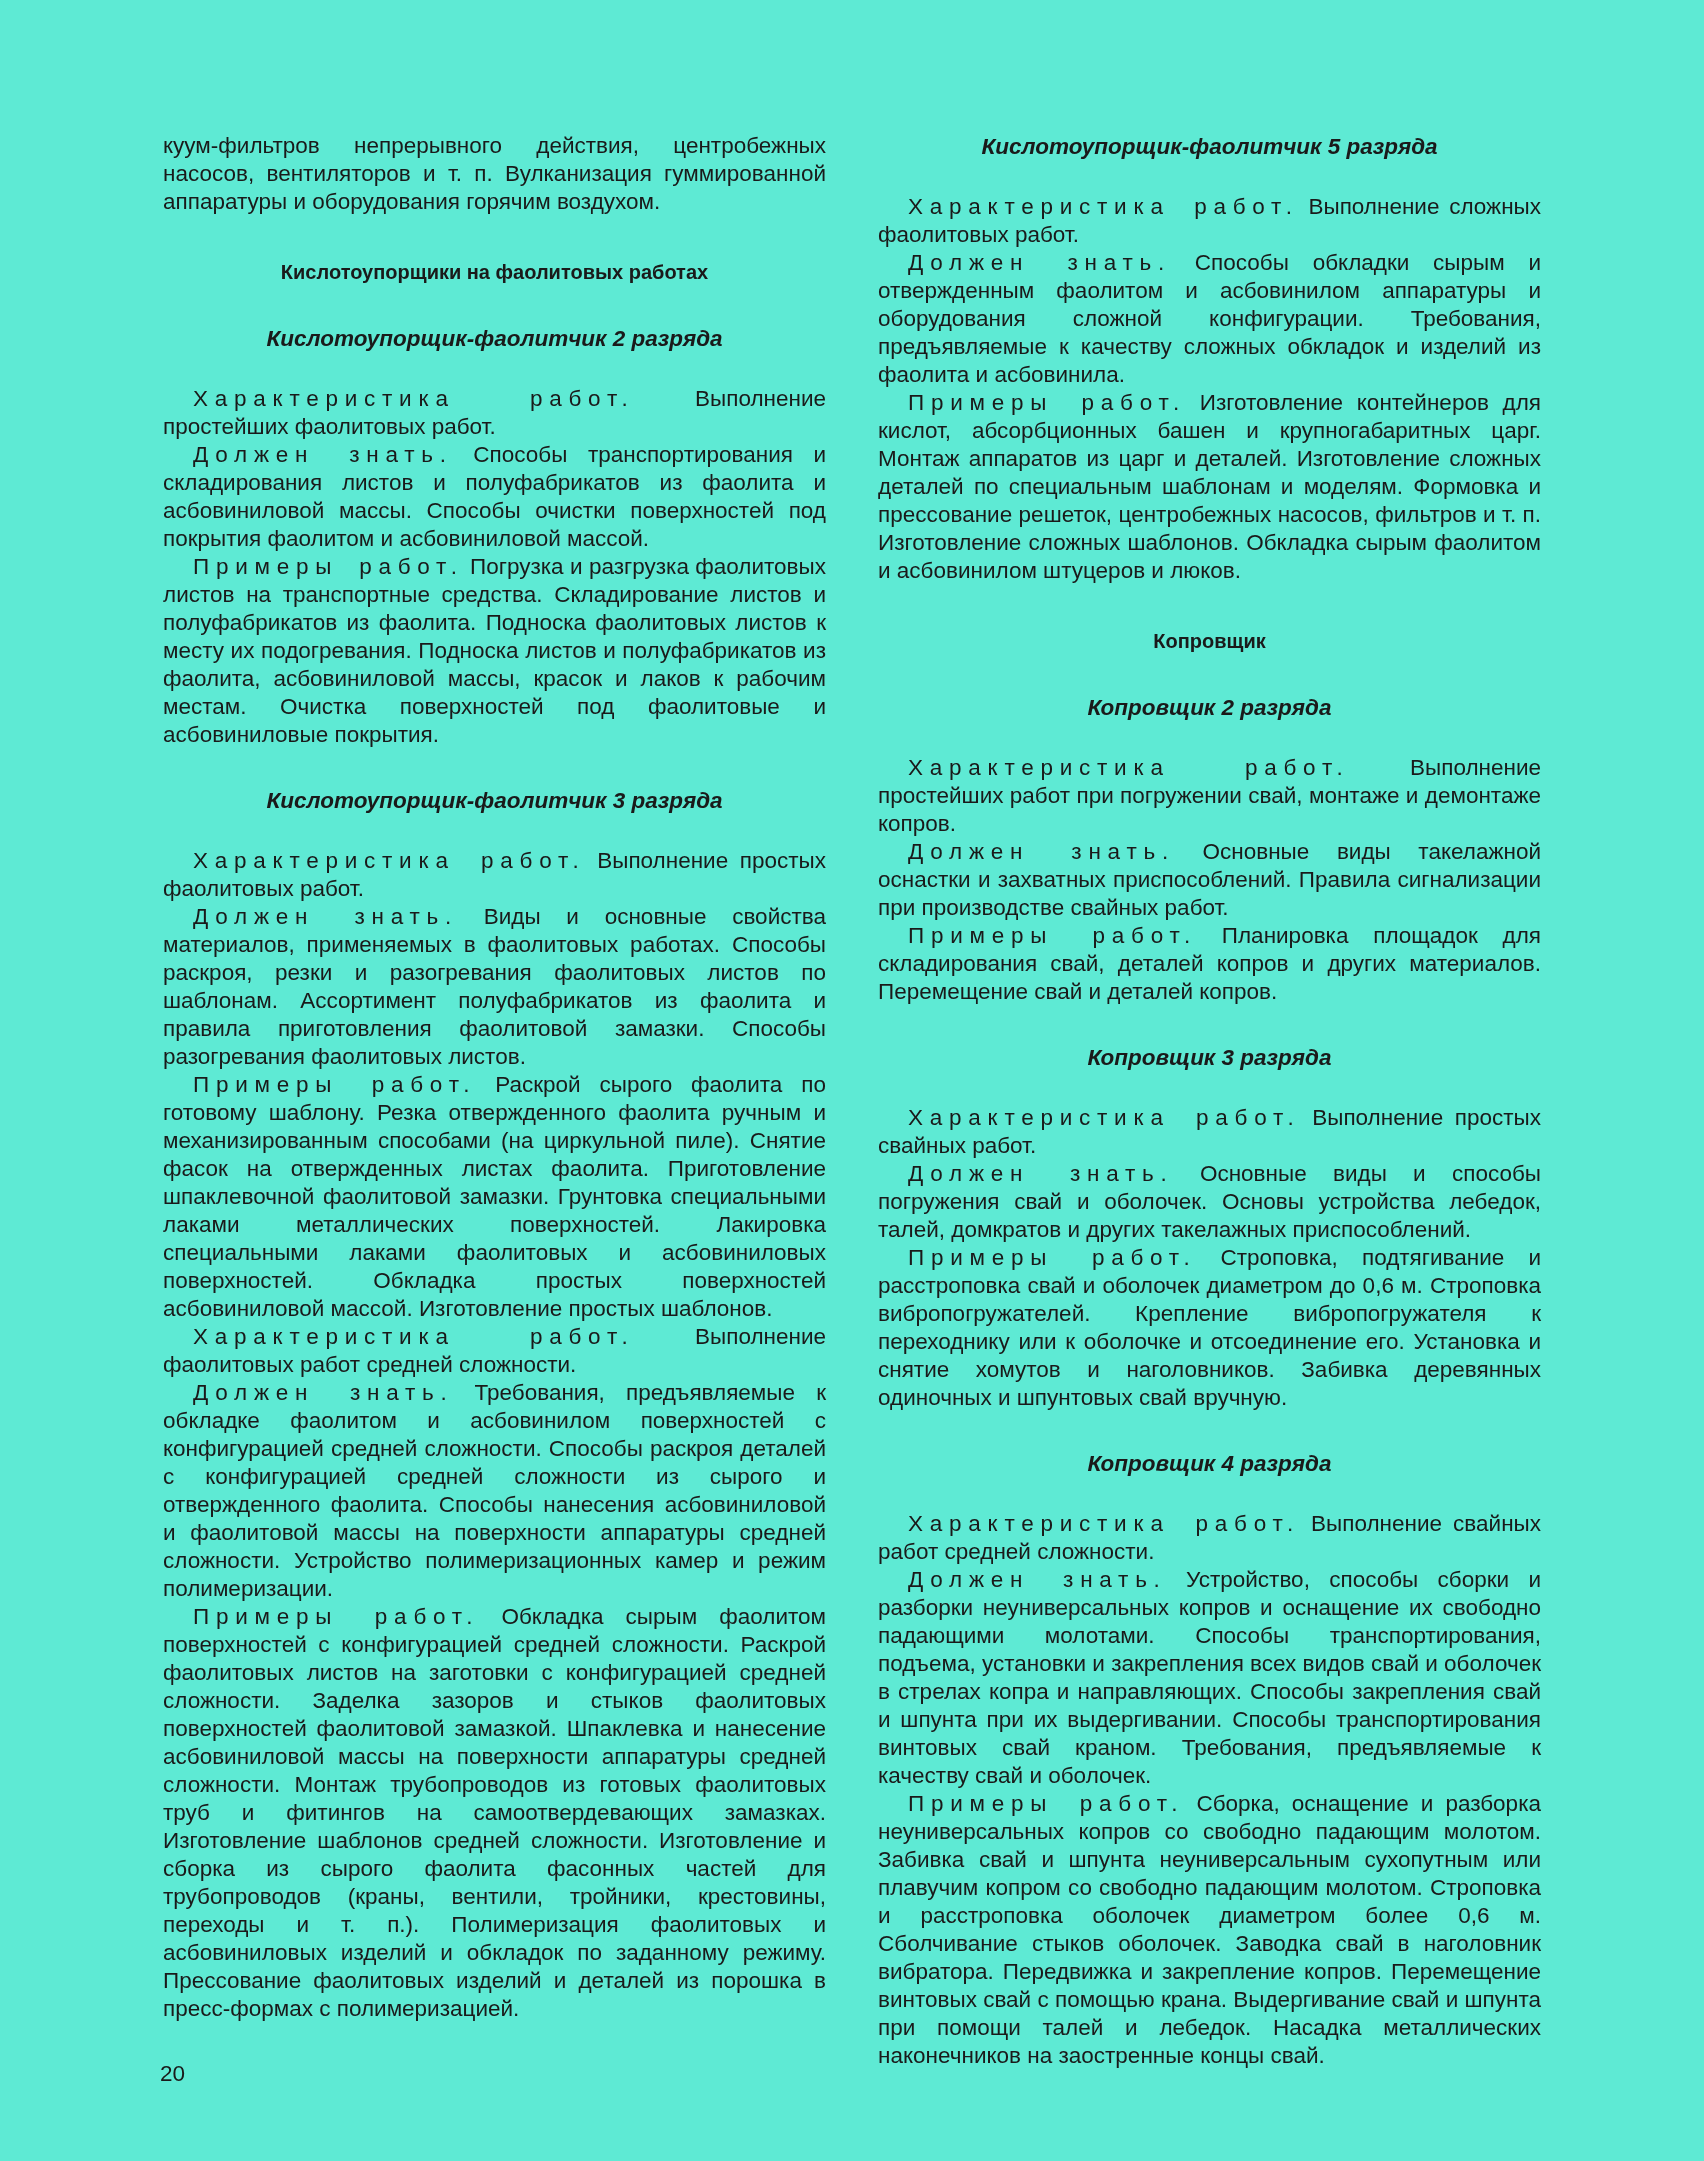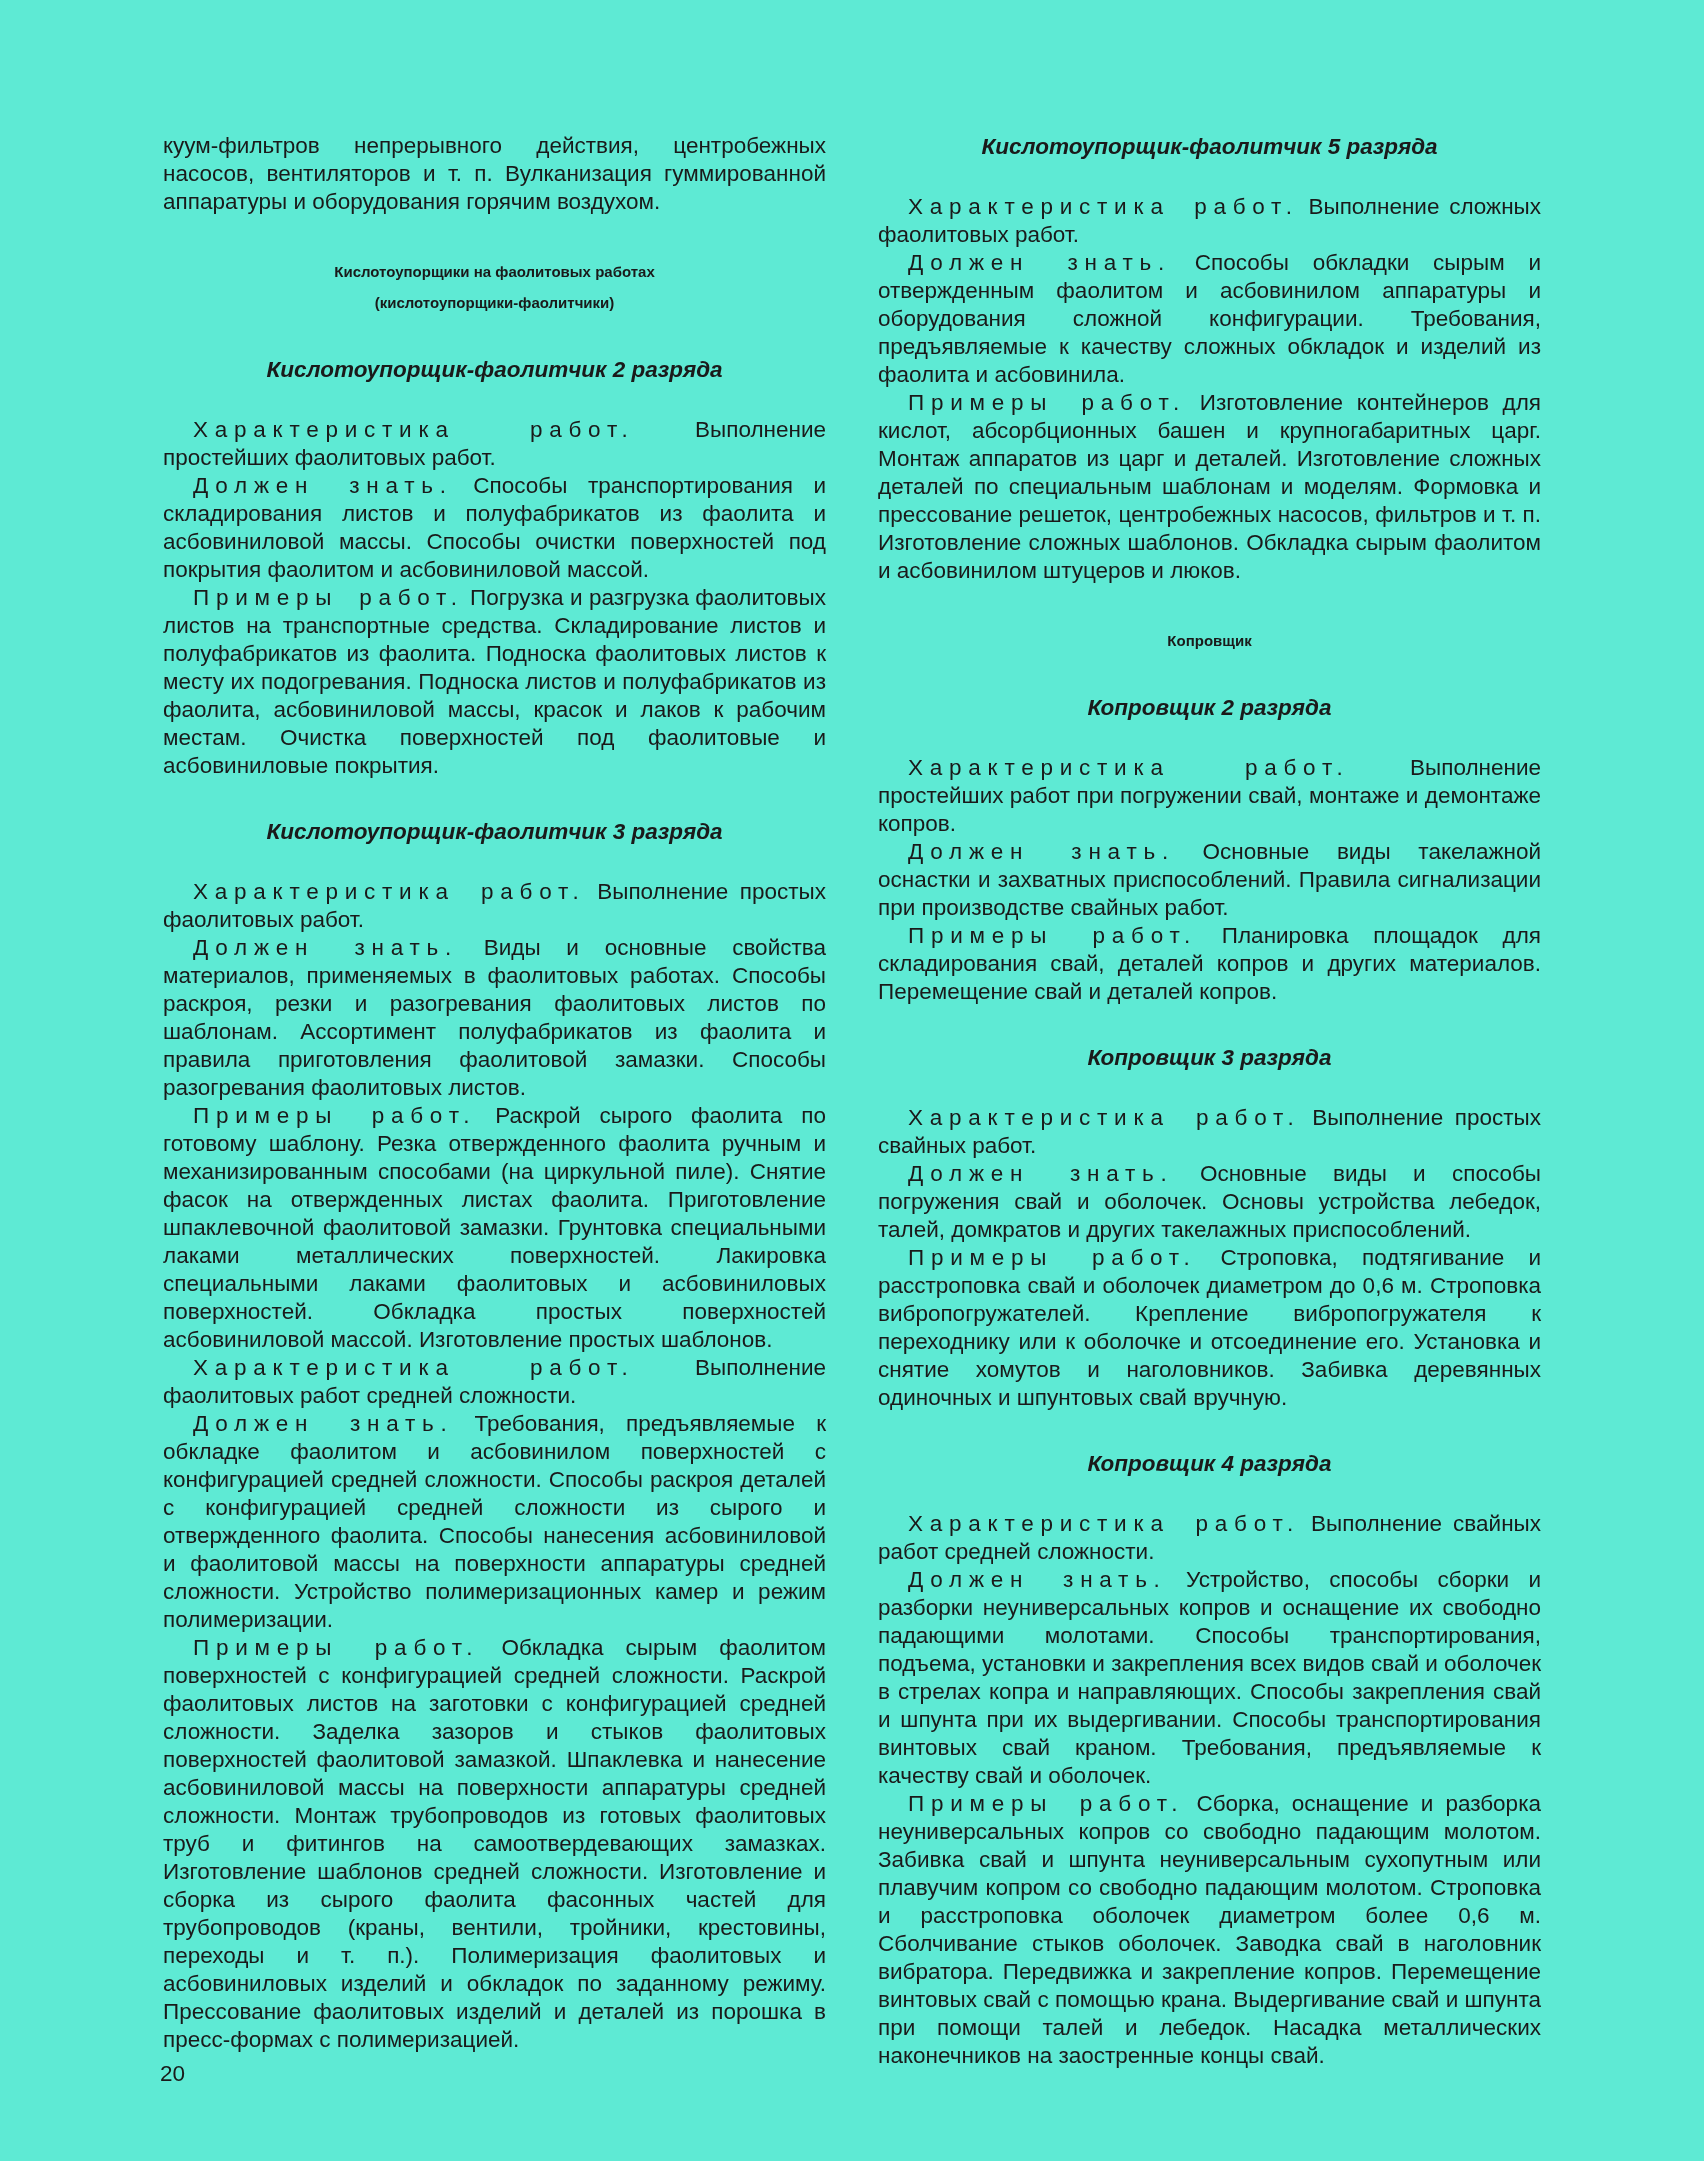--- a/index.html
+++ b/index.html
@@ -37,21 +37,21 @@
     text-indent: 30px;
     hyphens: auto;
   }
   .para.flush { text-indent: 0; }
   .spaced {
     letter-spacing: 0.30em;
     word-spacing: 0.35em;
   }
   .section-title {
     margin: 41px 0 0 0;
-    font-size: 15px;
+    font-size: 20px;
     line-height: 30px;
     font-weight: bold;
     text-align: center;
     text-indent: 0;
   }
   .section-title.subtitle {
     margin: 1.4px 0 0 0;
   }
   .grade-title {
     margin: 37px 0 31px 0;
@@ -73,21 +73,20 @@
 </head>
 <body>
 
 <div class="page">
   <div class="content">
 
     <div class="col">
       <p class="para flush">куум-фильтров непрерывного действия, центробежных насосов, вентиляторов и т. п. Вулканизация гуммированной аппаратуры и оборудования горячим воздухом.</p>
 
       <h2 class="section-title">Кислотоупорщики на фаолитовых работах</h2>
-      <h2 class="section-title subtitle">(кислотоупорщики-фаолитчики)</h2>
 
       <h3 class="grade-title">Кислотоупорщик-фаолитчик 2 разряда</h3>
       <p class="para">
         <span class="spaced">Характеристика работ.</span>
         <span>Выполнение простейших фаолитовых работ.</span>
       </p>
       <p class="para">
         <span class="spaced">Должен знать.</span>
         <span>Способы транспортирования и складирования листов и полуфабрикатов из фаолита и асбовиниловой массы. Способы очистки поверхностей под покрытия фаолитом и асбовиниловой массой.</span>
       </p>

